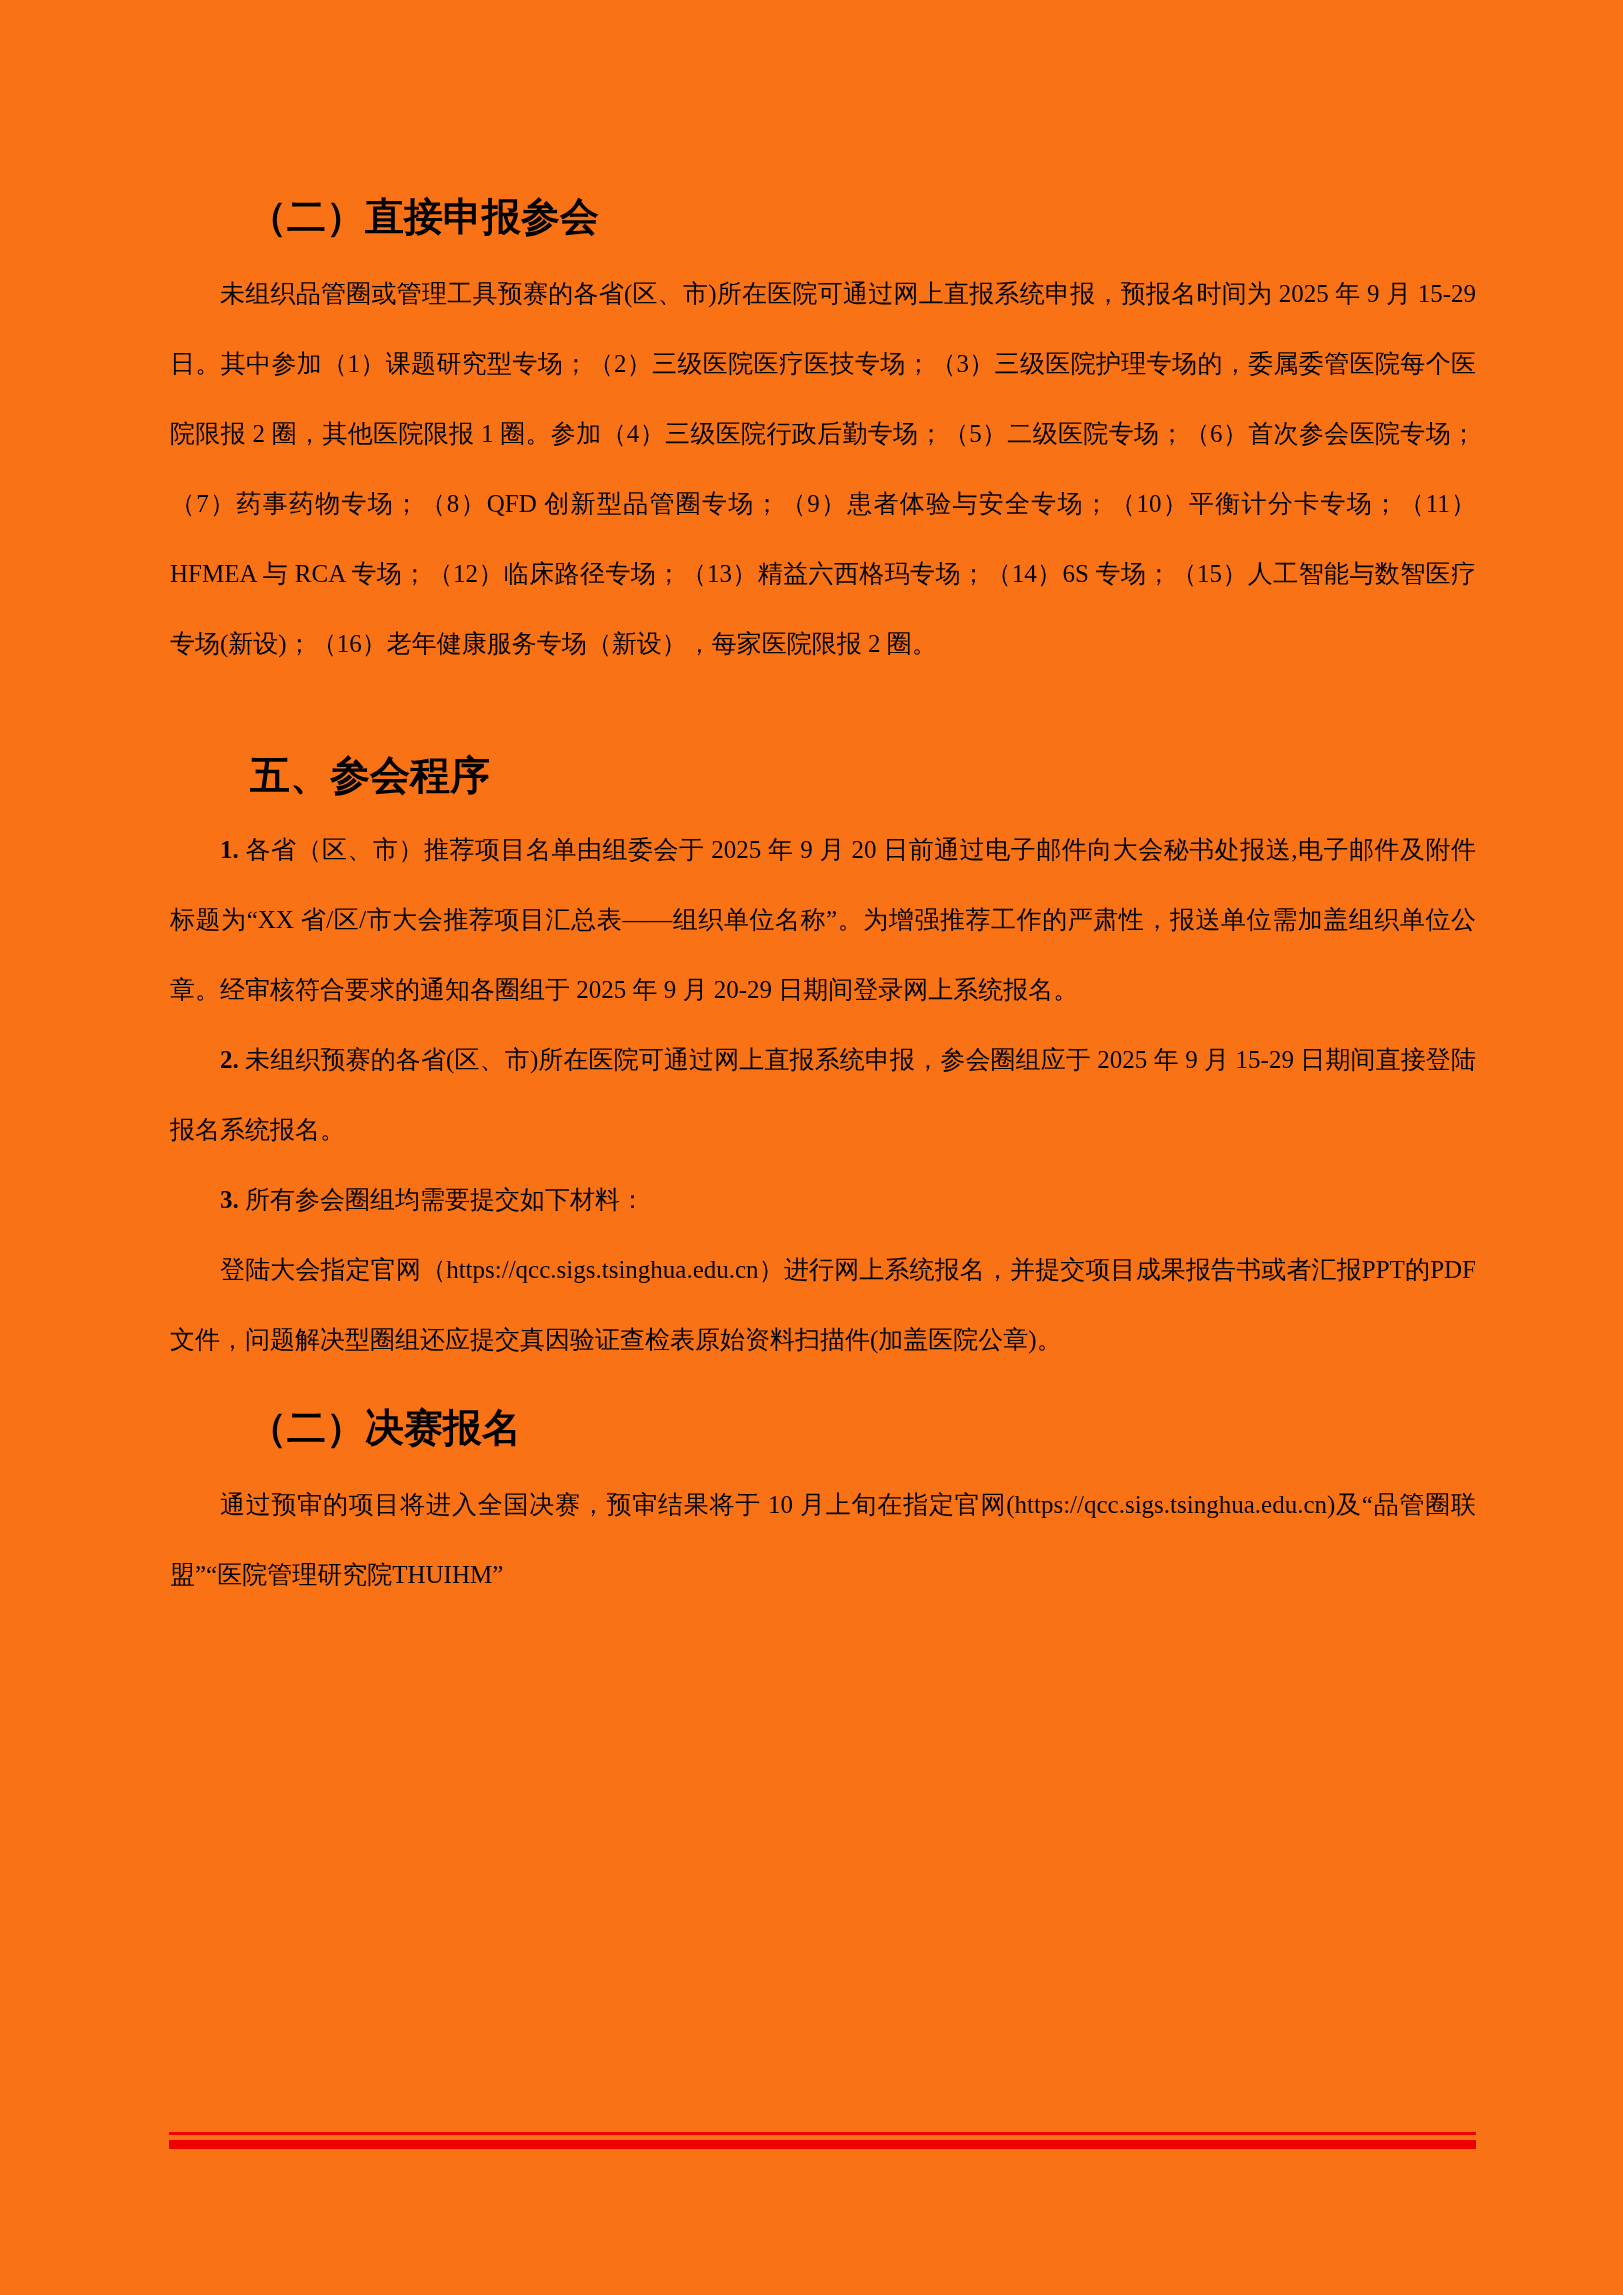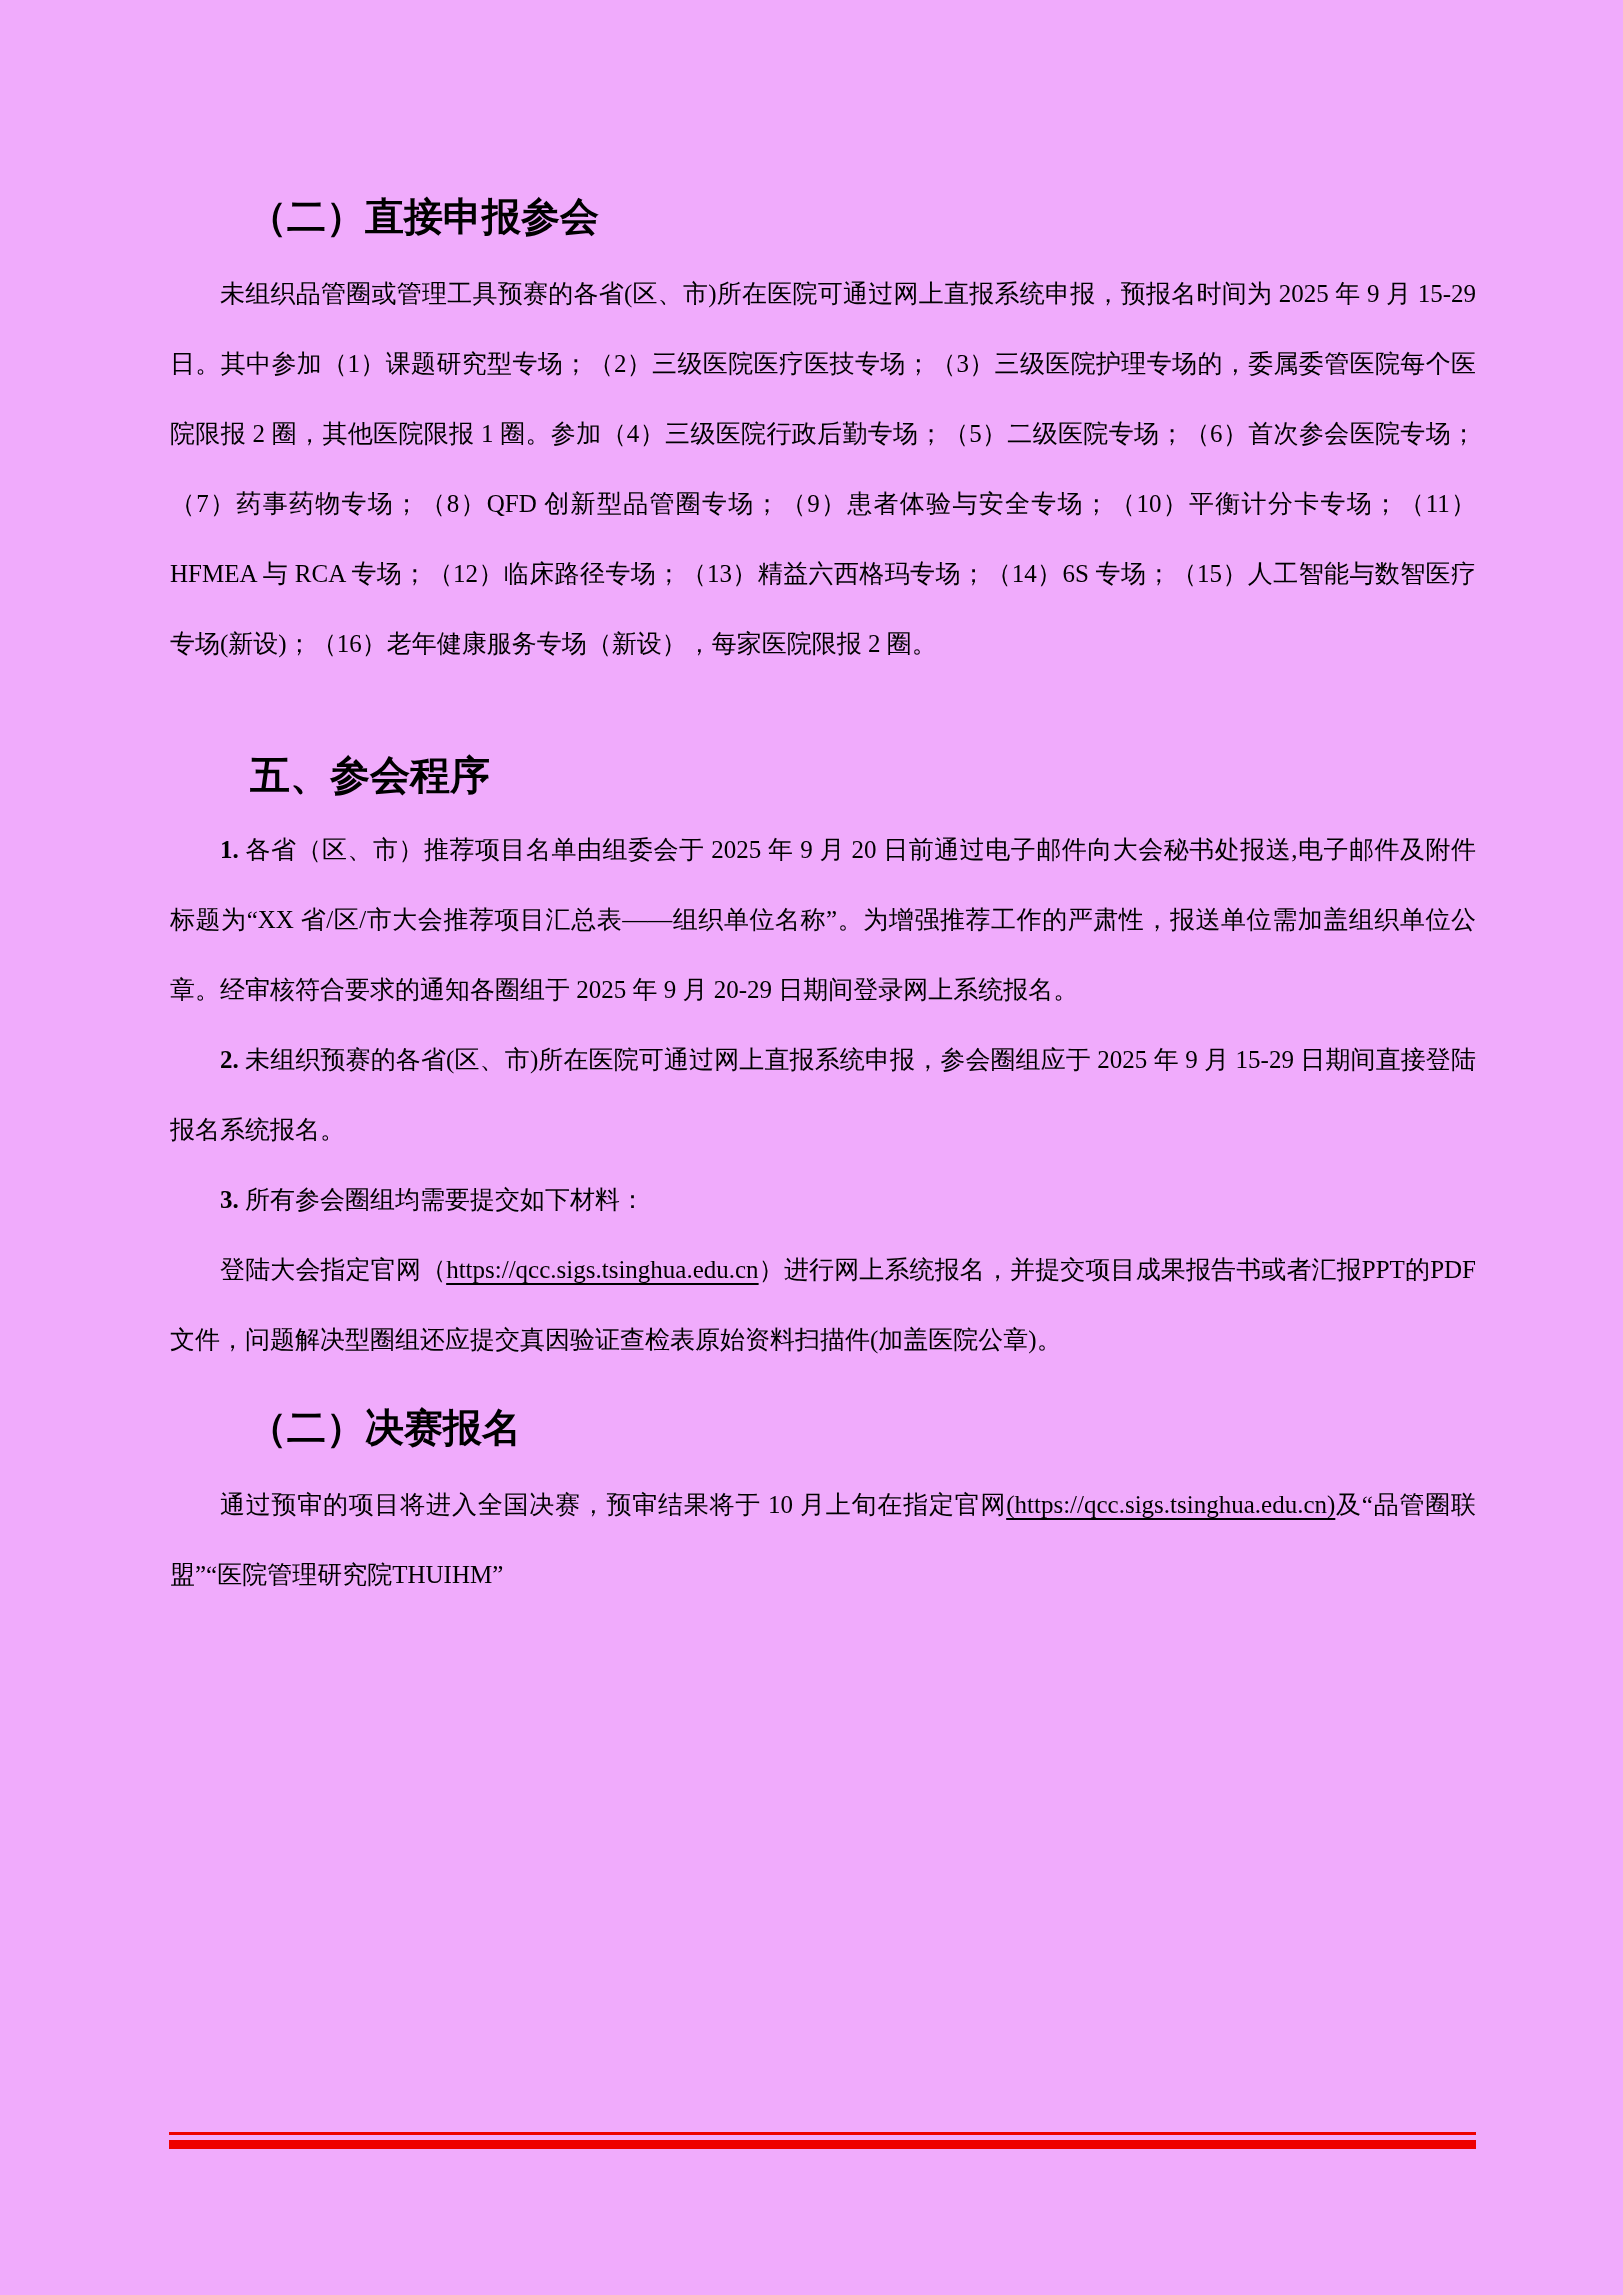--- a/index.html
+++ b/index.html
@@ -1,21 +1,21 @@
 <!DOCTYPE html>
 <html style="font-size:10.5px"><head>
 <meta charset="utf-8">
 <style>
   html,body{margin:0;padding:0;background:#888;}
   .page{
     position:relative;
     width:1623px;
     height:2295px;
     margin:0 auto;
-    background:#f0abfc;
+    background:#f97316;
     font-family:"Liberation Serif","DejaVu Serif",serif;
     color:#000000;
     overflow:hidden;
   }
   .content{
     position:absolute;
     left:170px;
     top:177px;
     width:1306px;
     text-align:justify;
@@ -38,21 +38,20 @@
   h3.doc-h3{
     font-size:39px;
     line-height:72px;
     font-weight:bold;
     margin:3.9px 0 6.5px 0;
     text-indent:2em;
     text-align:left;
   }
   h3.doc-h3.spaced{margin-top:17px;}
   .doc-link{
-    text-decoration:underline;
     color:#000000;
     text-underline-offset:5.2px;
   }
   .rule{
     position:absolute;
     left:169px;
     width:1307px;
   }
   .rule-thin{top:2132px;height:3.3px;}
   .rule-thick{top:2140px;height:8.5px;}

